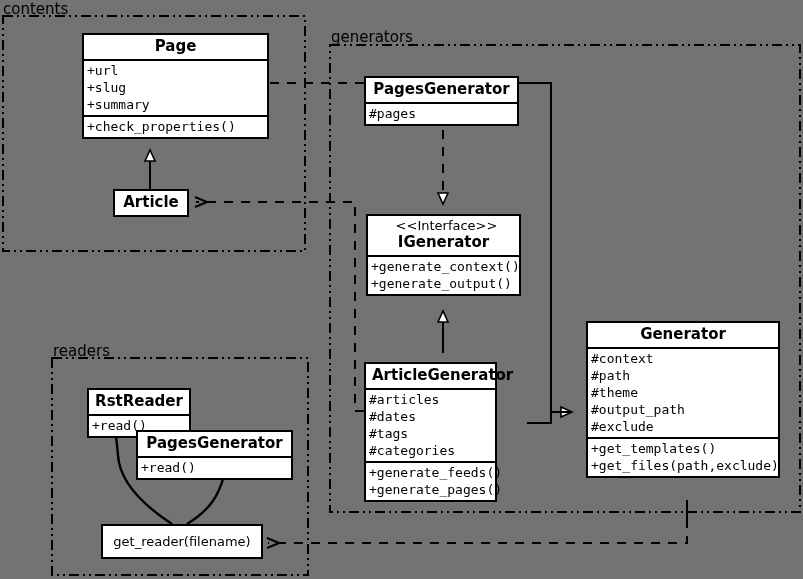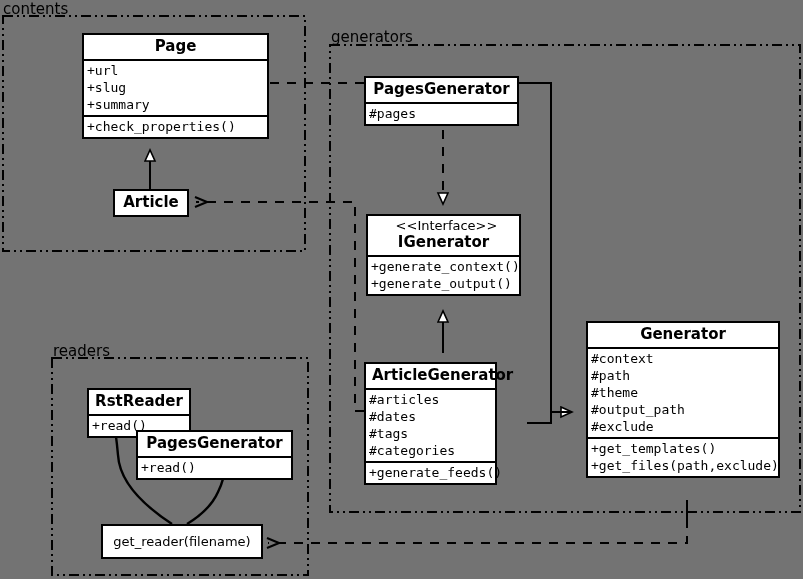--- a/index.html
+++ b/index.html
@@ -176,20 +176,21 @@
   <div class="umlbox" style="left:364px; top:362px; width:133px;">
     <div class="uml-title">ArticleGenerator</div>
     <div class="uml-compartment uml-sep">
       <div>#articles</div>
       <div>#dates</div>
       <div>#tags</div>
       <div>#categories</div>
     </div>
     <div class="uml-compartment uml-sep">
       <div>+generate_feeds()</div>
+      <div>+generate_pages()</div>
     </div>
   </div>
 
   <div class="umlbox" style="left:586px; top:321px; width:194px;">
     <div class="uml-title">Generator</div>
     <div class="uml-compartment uml-sep">
       <div>#context</div>
       <div>#path</div>
       <div>#theme</div>
       <div>#output_path</div>

